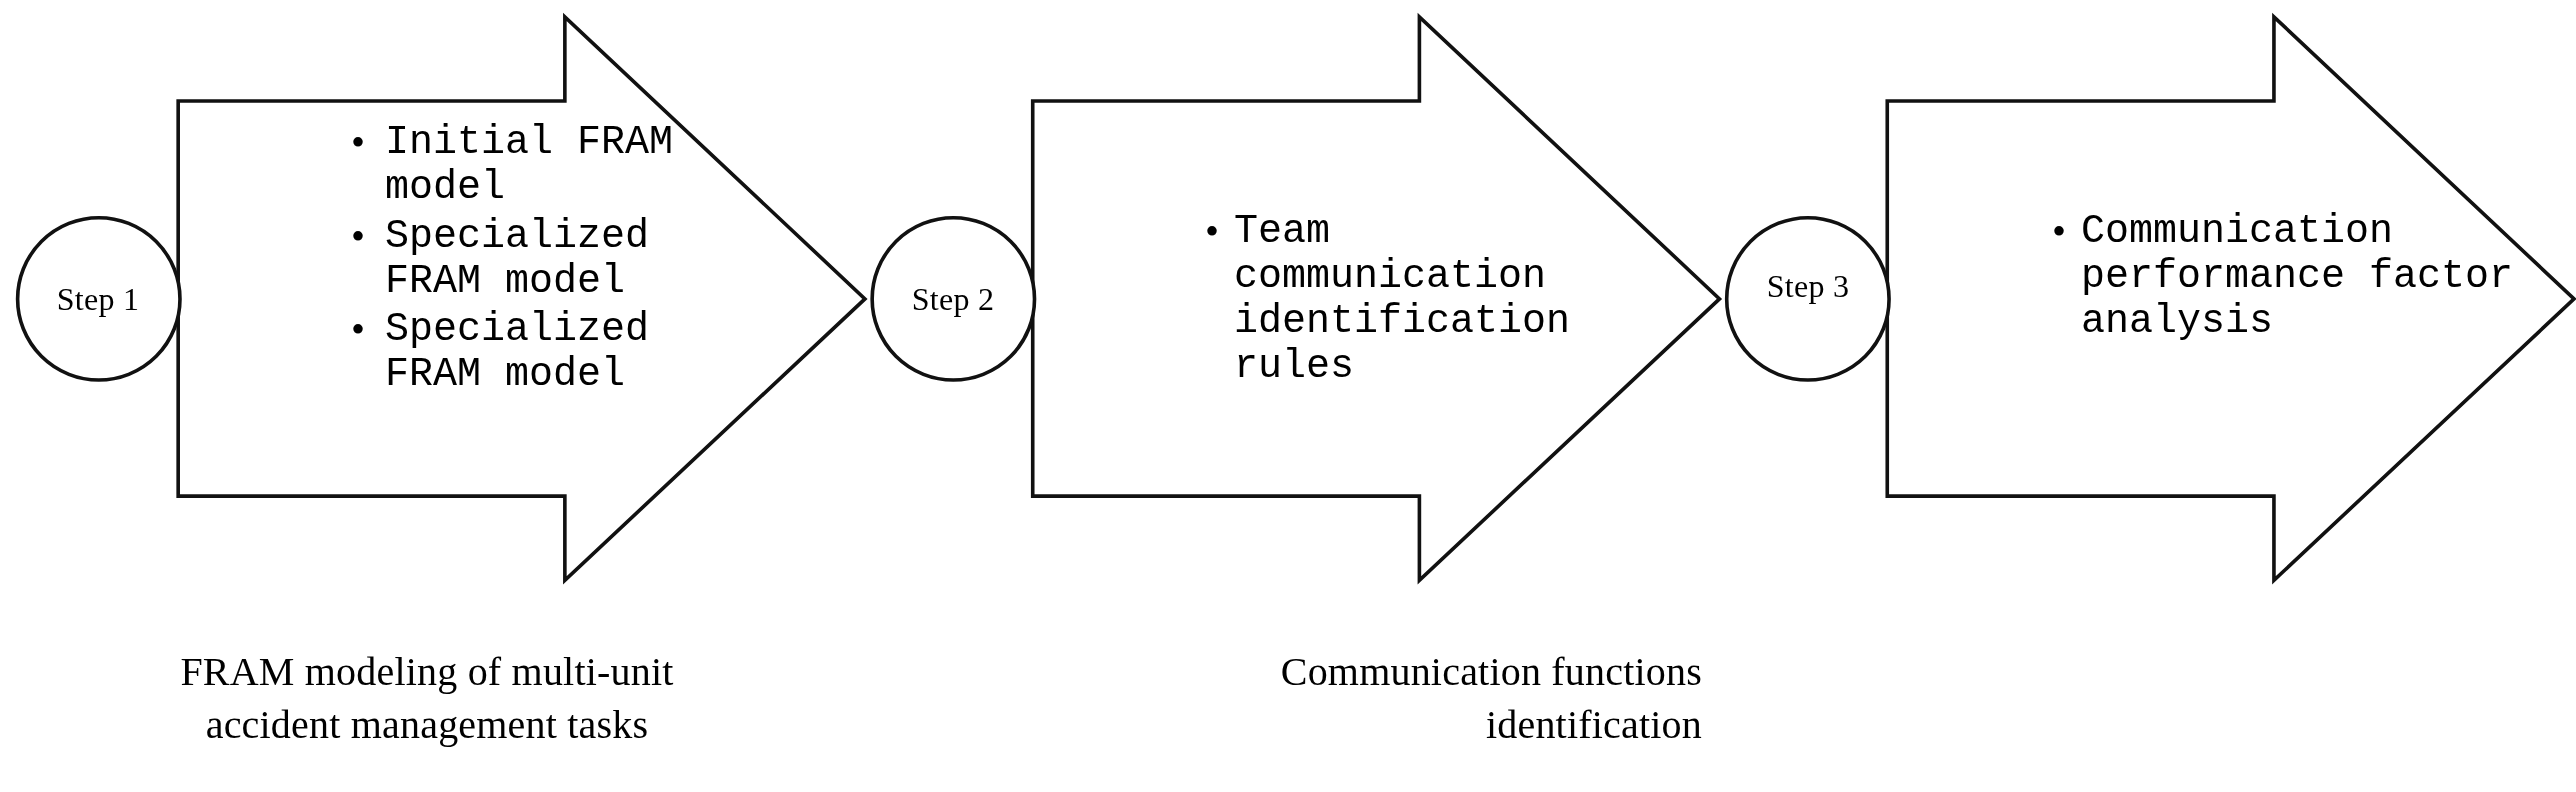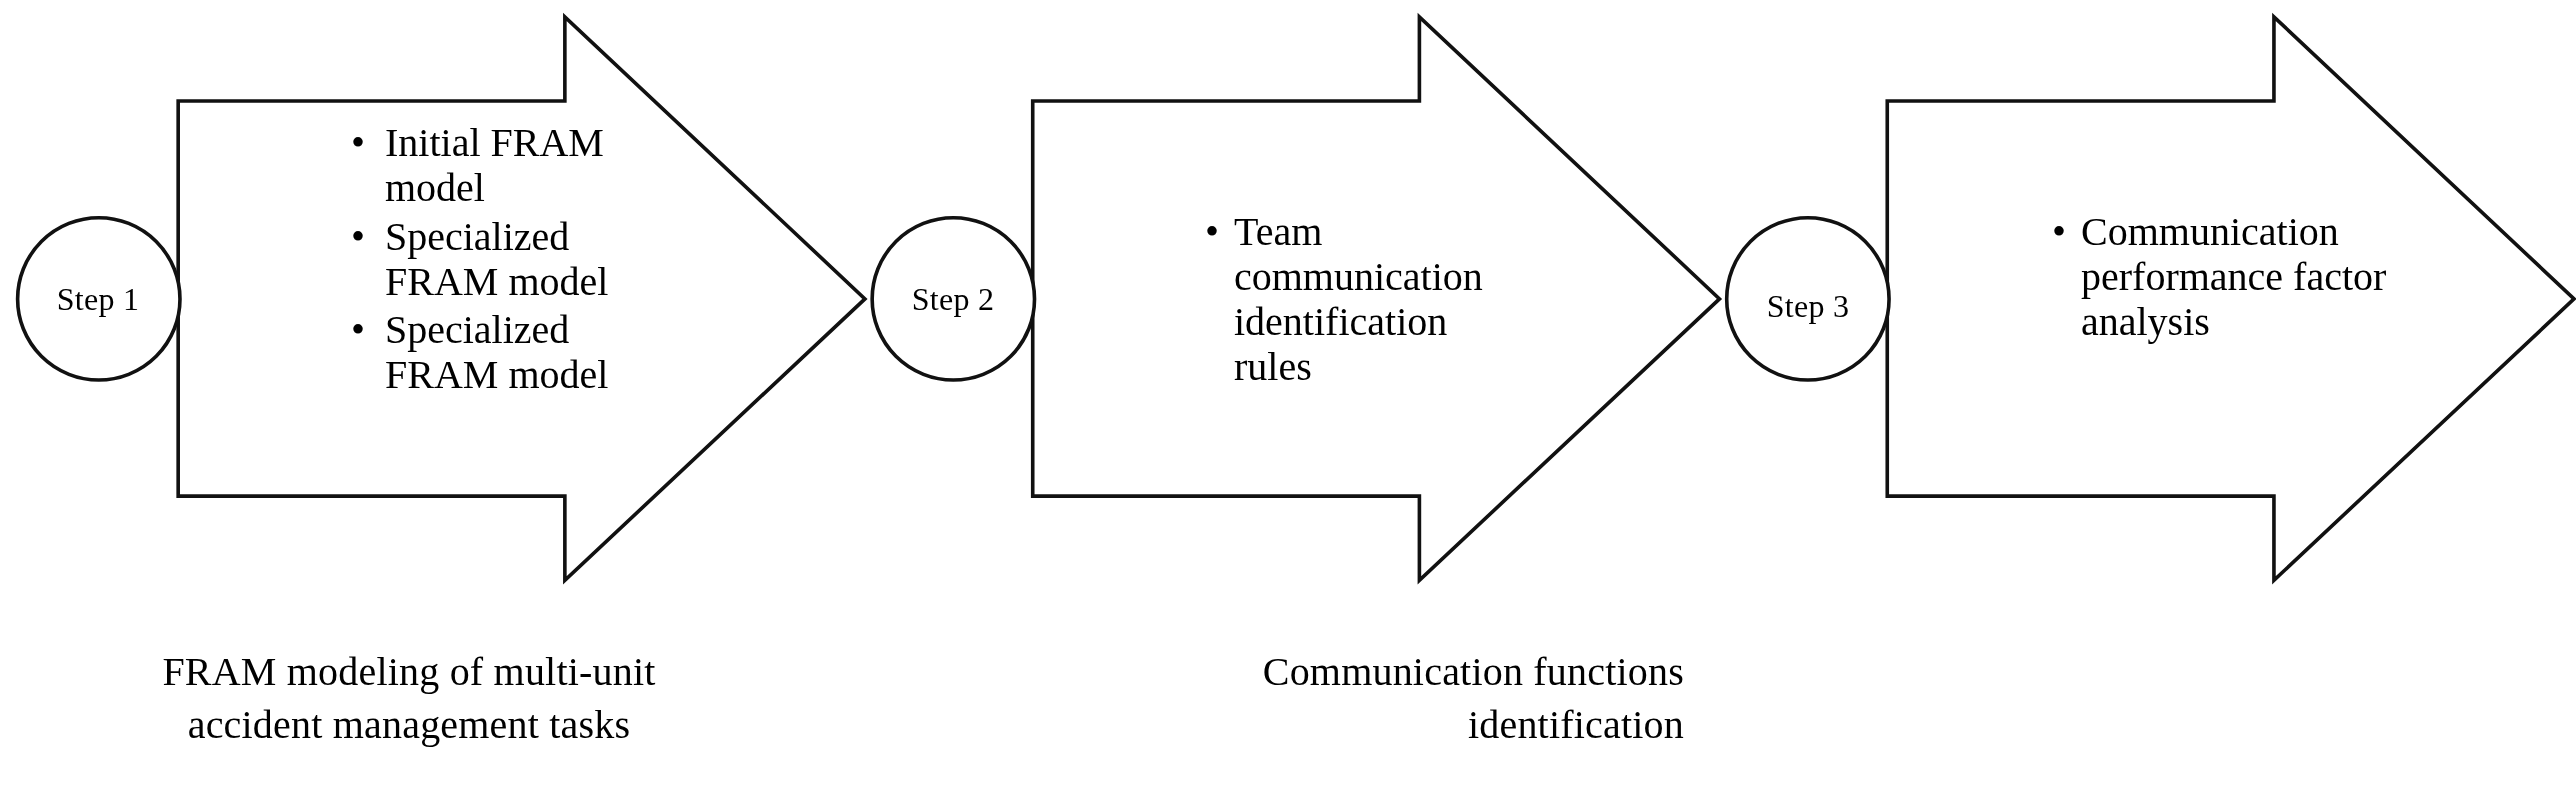--- a/index.html
+++ b/index.html
@@ -29,30 +29,32 @@
     position:absolute;
     left:0;top:0;
     font-size:40px;
     line-height:45px;
   }
   .bullet-text{
     display:block;
     font-size:40px;
     line-height:45px;
     white-space:pre-line;
+    font-family:Liberation Mono, monospace;
   }
 
   
   .caption{
     position:absolute;
     text-align:center;
     font-size:40px;
     line-height:53px;
     white-space:pre-line;
     letter-spacing:0.2px;
+    margin-left:18px;
   }
 </style>
 </head>
 <body>
 
 <div id="stage">
 
   <svg id="flow" viewBox="0 0 4281 1317" xmlns="http://www.w3.org/2000/svg">
 
     <g>
@@ -70,21 +72,21 @@
     <g>
       <path d="M 3137 168 L 3780 168 L 3780 28 L 4279 497 L 3780 965 L 3780 825 L 3137 825 Z" fill="#ffffff" stroke="#111111" stroke-width="6" stroke-linejoin="miter"></path>
       <circle cx="3005" cy="497" r="135" fill="#ffffff" stroke="#111111" stroke-width="6"></circle>
     </g>
   </svg>
 
   <div class="txt step-label" style="left:17px;top:279px;width:162px;">Step 1</div>
 
   <div class="txt step-label" style="left:872px;top:279px;width:162px;">Step 2</div>
 
-  <div class="txt step-label" style="left:1727px;top:286px;width:162px;">Step 3</div>
+  <div class="txt step-label" style="left:1727px;top:266px;width:162px;">Step 3</div>
 
   <div class="bullet-block" style="left:351px;top:120px;width:373px;">
     <div class="bullet-row" style="padding-left:34px;margin-bottom:3.6px;">
       <span class="bullet-dot">•</span>
       <span class="bullet-text">Initial FRAM
 model</span>
     </div>
     <div class="bullet-row" style="padding-left:34px;margin-bottom:3.6px;">
       <span class="bullet-dot">•</span>
       <span class="bullet-text">Specialized

